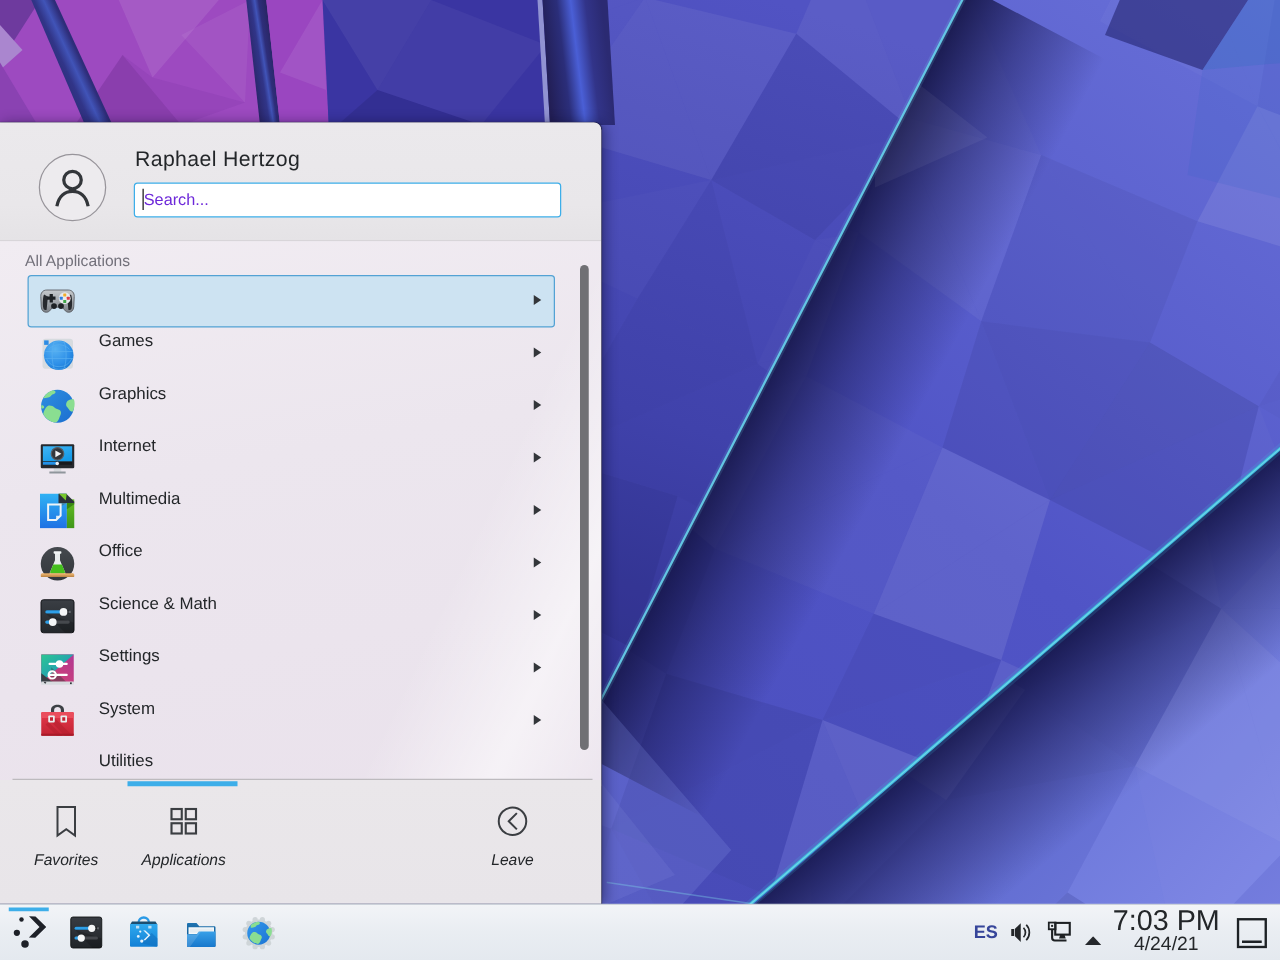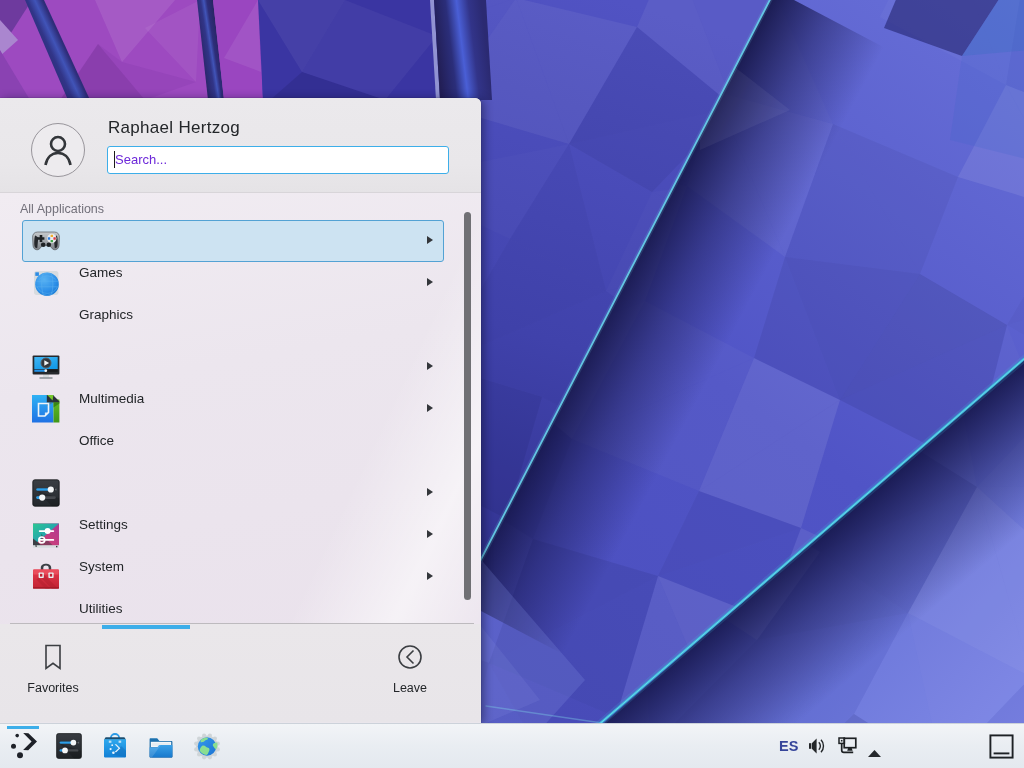--- a/index.html
+++ b/index.html
@@ -38,21 +38,21 @@
 .mrow .mlabel{position:absolute;left:79px;top:13px;font-size:13.5px;color:#232629;line-height:16px;margin-top:32px;}
 .mrow .arrow{position:absolute;right:48px;top:16px;width:0;height:0;
   border-left:6.5px solid #33363a;border-top:4.5px solid transparent;border-bottom:4.5px solid transparent;}
 .scrollbar{position:absolute;left:464px;top:19px;width:7px;height:388px;border-radius:3.5px;
   background:#707074;}
 .lsep{position:absolute;left:10px;top:430px;width:464px;height:1px;background:#bdbabe;}
 .tab-indicator{position:absolute;left:102px;top:527px;width:88px;height:4px;background:#3daee9;z-index:6;}
 
 
 .lfooter{position:absolute;left:0;top:526px;width:100%;height:98px;
-  background:linear-gradient(180deg,#eae7ea 0%,#e8e5e9 100%);}
+  background:linear-gradient(180deg,#eae7ea 0%,#e8e5e9 100%);font-style:italic;}
 .ltab{position:absolute;top:0;width:94px;height:98px;text-align:center;}
 .ltab .ticon{position:absolute;left:33px;top:19px;width:28px;height:28px;}
 .ltab .tlabel{position:absolute;left:0;width:100%;top:57px;font-size:12.5px;color:#232629;}
 
 
 .panel{position:absolute;left:0;top:723px;width:1024px;height:45px;
   background:linear-gradient(180deg,#f2f4f7 0%,#e9edf2 50%,#e4e9ef 100%);
   border-top:1px solid #ccd2da;box-sizing:border-box;}
 .task-indicator{position:absolute;left:7px;top:2px;width:32px;height:3px;background:#3daee9;}
 .picon{position:absolute;top:8px;width:28px;height:28px;}
@@ -382,20 +382,37 @@
               </defs>
 <path d="M4 6.5C4 5 5 4 6.5 4H26c1.4 0 2.4 1 2.4 2.4v19.2c0 1.4-1 2.4-2.4 2.4H6.5C5 28 4 27 4 25.5z" fill="#d7dbdf"></path>
 <rect x="5.3" y="5.3" width="3.6" height="3.6" fill="#2e8ce4"></rect>
 <circle cx="17" cy="17.2" r="11.8" fill="url(#gr1)"></circle>
 <path d="M9 12.5a11.2 11.2 0 0 1 16.6 0M7.2 20a11.2 11.2 0 0 0 20.2 0M13 7a11.2 11.2 0 0 1 8.6 0M12 27a11.2 11.2 0 0 0 10.6 0" fill="none" stroke="#5ab0f0" stroke-width=".7" opacity=".75"></path>
 <path d="M13.2 6.6c-2 6-2 14.8 0 20.8M21.4 6.6c2 6 2 14.8 0 20.8M6.3 14.2h22M6.1 19.8h22.4" fill="none" stroke="#5ab0f0" stroke-width=".7" opacity=".75"></path>
 </svg></span>
 <span class="mlabel">Graphics</span>
 <span class="arrow"></span>
 </div>
+<div class="mrow" style="top:111px">
+<span class="micon"><svg width="32" height="32" viewBox="0 0 32 32">
+<defs>
+                <linearGradient id="in1" x1="0" y1="0" x2="1" y2="1">
+                  <stop offset="0" stop-color="#2e8fe0"></stop>
+                  <stop offset="1" stop-color="#1b6ed0"></stop>
+                </linearGradient>
+              </defs>
+<circle cx="16" cy="16" r="13.2" fill="url(#in1)"></circle>
+<path d="M4.6 9.5c1.5-3 4.3-5.5 7.8-6.4 1.5.2 2.6 1.2 1.8 2.2-.9 1.1-2.3.7-3 1.8-.6 1-1.6 1.6-2.8 1.8-1.3.2-2.6.5-3.8.6z" fill="#8ade91"></path>
+<path d="M3 15.2c.9-.3 2 .2 2.3 1.1.3.9-.5 1.5-1.6 1.5-.5 0-.8-.6-.8-1.3z" fill="#8ade91"></path>
+<path d="M24.2 11.5c1.6-.8 3.4-1.2 4.9-1.1.4 1.1.6 2.4.6 3.6 0 2.3-.6 4.5-1.7 6.4-1.2-.2-2.4-.9-2.9-2-.5-1.2-1.6-1.7-2.1-2.9-.4-1.3.2-3.1 1.2-4z" fill="#8ade91"></path>
+<path d="M8.5 15.6c1.8-.4 4 .2 5.3 1.5 1 1 2.7 1 3.9 1.9 1.3 1 1.4 2.8.6 4.2-.7 1.2-.9 2.7-1.7 3.9-.5.8-1.3 1.5-2.2 1.9-4.2-.6-7.8-3.1-9.8-6.7.2-1.5.8-3 1.6-4.3.6-1 1.4-1.9 2.3-2.4z" fill="#8ade91"></path>
+</svg></span>
+<span class="mlabel">Internet</span>
+<span class="arrow"></span>
+</div>
 <div class="mrow" style="top:153px">
 <span class="micon"><svg width="32" height="32" viewBox="0 0 32 32">
 <defs>
                 <linearGradient id="mm1" x1="0" y1="0" x2=".6" y2="1">
                   <stop offset="0" stop-color="#41b6f4"></stop>
                   <stop offset="1" stop-color="#149ae8"></stop>
                 </linearGradient>
               </defs>
 <rect x="13" y="22" width="6" height="4.5" fill="#d6dadd"></rect>
 <rect x="9.5" y="26.2" width="13" height="1.6" fill="#8f969c"></rect>
@@ -425,20 +442,38 @@
 <rect x="2" y="2" width="21.5" height="27.5" fill="url(#of1)"></rect>
 <rect x="23.5" y="6.5" width="5.9" height="23" fill="url(#of2)"></rect>
 <path d="M16.8 2h6.2l6.4 6.4v1h-12.6z" fill="#2b313a"></path>
 <path d="M17.2 2h6.2l-.8 5.4z" fill="#76c72c"></path>
 <path d="M16.8 9.4h6.6l-6.2 3.6z" fill="#4b7f94" opacity=".85"></path>
 <path d="M23.5 9.4h5.9v1l-5.9 4z" fill="#358312" opacity=".9"></path>
 <path d="M8.5 10.5h10v9l-3.6 3.5H8.5z" fill="none" stroke="#eef4f8" stroke-width="1.6"></path>
 <path d="M18.5 19.5l-3.6 3.5v-3.5z" fill="#eef4f8" opacity=".9"></path>
 </svg></span>
 <span class="mlabel">Office</span>
+<span class="arrow"></span>
+</div>
+<div class="mrow" style="top:237px">
+<span class="micon"><svg width="32" height="32" viewBox="0 0 32 32">
+<defs>
+                <linearGradient id="sc1" x1="0" y1="0" x2="0" y2="1">
+                  <stop offset="0" stop-color="#45494e"></stop>
+                  <stop offset="1" stop-color="#33373c"></stop>
+                </linearGradient>
+              </defs>
+<circle cx="16" cy="16" r="13.4" fill="url(#sc1)"></circle>
+<path d="M14 7h4v6.2l4.3 10.2c.4 1-.2 1.8-1.2 1.8H10.9c-1 0-1.6-.8-1.2-1.8L14 13.2z" fill="#e8eced"></path>
+<path d="M12.6 16.6h6.9l2.4 5.8c.3.8-.1 1.3-.9 1.3H11.1c-.8 0-1.2-.5-.9-1.3z" fill="#44bf1d"></path>
+<rect x="12.9" y="6" width="6.2" height="2" rx=".6" fill="#f2f5f6"></rect>
+<rect x="2.6" y="23.6" width="26.8" height="3" rx="1.2" fill="#e2a964"></rect>
+<rect x="2.6" y="25.4" width="26.8" height="1.2" rx=".6" fill="#c08a48"></rect>
+</svg></span>
+<span class="mlabel">Science &amp; Math</span>
 <span class="arrow"></span>
 </div>
 <div class="mrow" style="top:321px">
 <span class="micon"><svg width="32" height="32" viewBox="0 0 32 32">
 <defs>
 <linearGradient id="sy1" x1="0" y1="0" x2=".8" y2=".9">
                   <stop offset="0" stop-color="#2cc793"></stop>
                   <stop offset="1" stop-color="#1f8ec0"></stop>
                 </linearGradient>
 <linearGradient id="sy2" x1="1" y1="0" x2="0" y2="1">
@@ -505,20 +540,31 @@
 </div>
       <div class="scrollbar"></div>
     </div>
 
     <div class="lfooter">
       <div class="ltab" style="left:6px">
 <span class="ticon"><svg width="28" height="28" viewBox="0 0 28 28">
 <path d="M7 2.5h14v23l-7-5.2-7 5.2z" fill="none" stroke="#3b3e42" stroke-width="1.6" stroke-linejoin="miter"></path>
 </svg></span>
 <span class="tlabel">Favorites</span>
+</div>
+<div class="ltab" style="left:100px">
+<span class="ticon"><svg width="28" height="28" viewBox="0 0 28 28">
+<g fill="none" stroke="#3b3e42" stroke-width="1.7">
+<rect x="4.2" y="4.2" width="8.2" height="8.2"></rect>
+<rect x="15.6" y="4.2" width="8.2" height="8.2"></rect>
+<rect x="4.2" y="15.6" width="8.2" height="8.2"></rect>
+<rect x="15.6" y="15.6" width="8.2" height="8.2"></rect>
+</g>
+</svg></span>
+<span class="tlabel">Applications</span>
 </div>
 <div class="ltab" style="left:363px">
 <span class="ticon"><svg width="28" height="28" viewBox="0 0 28 28">
 <circle cx="14" cy="14" r="11" fill="none" stroke="#3b3e42" stroke-width="1.6"></circle>
 <path d="M17.5 7.5L11 14l6.5 6.5" fill="none" stroke="#3b3e42" stroke-width="1.6"></path>
 </svg></span>
 <span class="tlabel">Leave</span>
 </div>
     </div>
     <div class="tab-indicator"></div>
@@ -627,18 +673,22 @@
     <div class="picon" style="left:838px;top:13px;width:19px;height:18px"><svg width="19" height="18" viewBox="0 0 19 18">
 <rect x="6.2" y="1.3" width="11.6" height="9.4" fill="none" stroke="#1d2023" stroke-width="1.7"></rect>
 <path d="M10.2 10.7h3.4l1 3h-5.4z" fill="#1d2023"></path>
 <rect x="1" y="1" width="5.4" height="5.4" fill="none" stroke="#1d2023" stroke-width="1.5"></rect>
 <rect x="2.9" y="2.9" width="1.6" height="1.6" fill="#1d2023"></rect>
 <path d="M3.7 6.4v6.8q0 2.2 2.2 2.2h9.3" fill="none" stroke="#1d2023" stroke-width="1.7"></path>
 </svg></div>
     <div class="picon" style="left:868px;top:19px;width:13px;height:7px"><svg width="13" height="7" viewBox="0 0 13 7">
 <path d="M0 7h13L6.5 0z" fill="#25282c"></path>
 </svg></div>
+    <div class="clock">
+      <div class="time">7:03 PM</div>
+      <div class="date">4/24/21</div>
+    </div>
     <div class="picon" style="left:989px;top:10px;width:25px;height:25px"><svg width="25" height="25" viewBox="0 0 25 25">
 <rect x="1.4" y="1.4" width="22.2" height="22.2" fill="none" stroke="#1d2125" stroke-width="1.9"></rect>
 <path d="M4.6 19.4h15.8" stroke="#1d2125" stroke-width="1.9"></path>
 </svg></div>
   </div>
 </div>
 
 </body></html>

